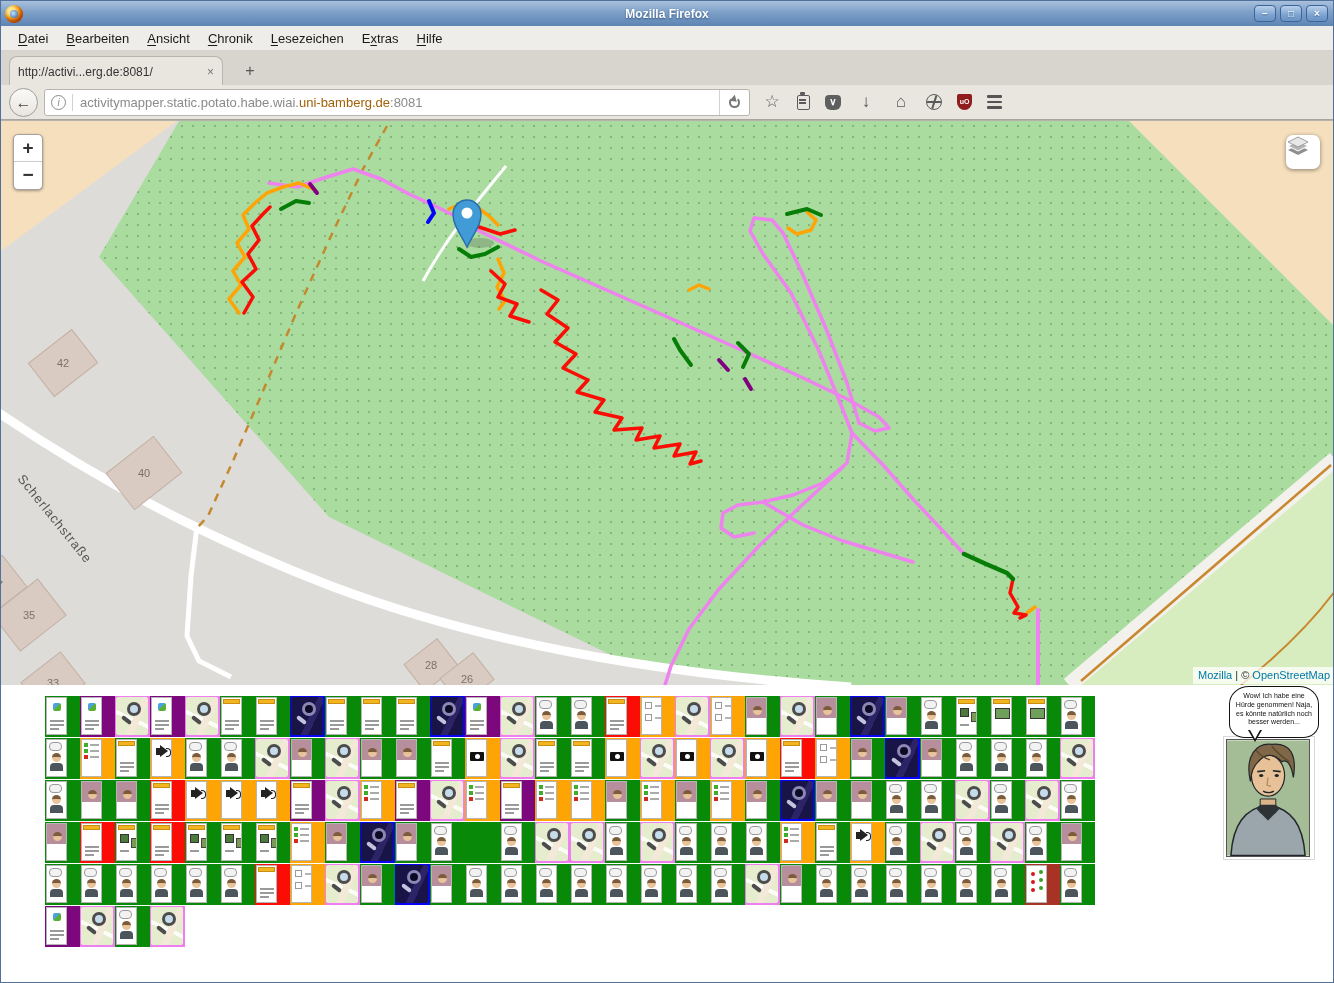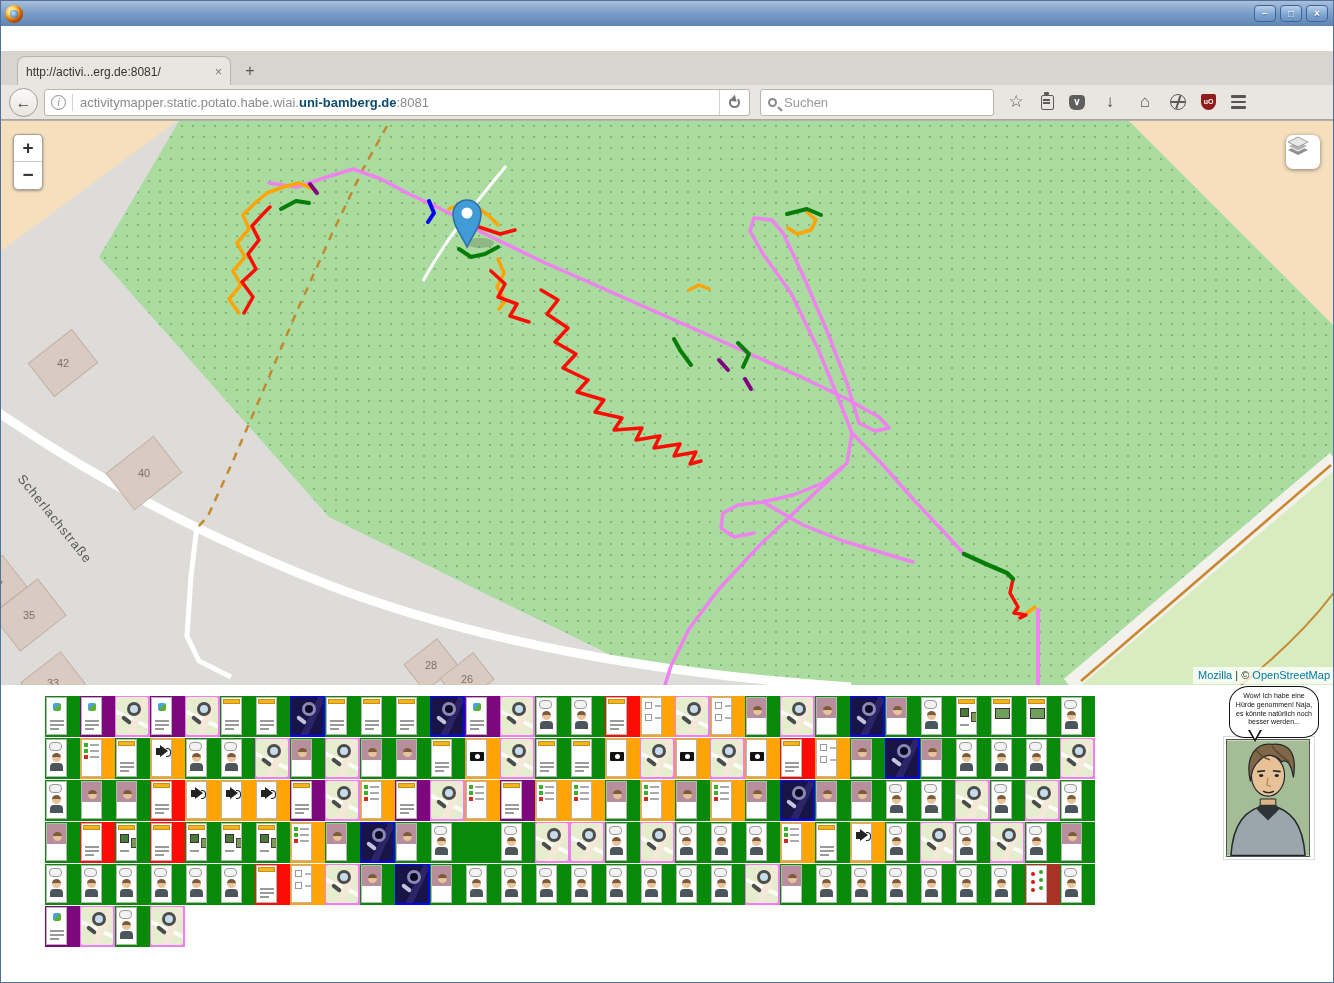--- a/index.html
+++ b/index.html
@@ -22,39 +22,39 @@
     background:linear-gradient(#b9d0ea,#7ca3cf 60%,#6a93c2);text-shadow:0 1px 1px #41699c;}
 
   
   #menubar{position:absolute;left:0;top:25px;width:100%;height:25px;background:#efede9;border-bottom:1px solid #d6d2cb;
     display:flex;align-items:center;padding-left:8px;}
   .menuitem{font-size:13px;color:#1a1a1a;padding:3px 9px;cursor:default;}
   .menuitem u{text-underline-offset:2px;}
 
   
   #tabbar{position:absolute;left:0;top:50px;width:100%;height:35px;background:#d8d4ce;}
-  #tab-active{position:absolute;left:16px;top:5px;width:214px;height:30px;background:#e9e6e0;
+  #tab-active{position:absolute;left:8px;top:5px;width:214px;height:30px;background:#e9e6e0;
     border:1px solid #b9b5ae;border-bottom:none;border-radius:8px 8px 0 0;display:flex;align-items:center;padding:0 8px;}
   #tab-title{font-size:12px;color:#333;white-space:nowrap;overflow:hidden;flex:1;}
   #tab-close{font-size:12px;color:#777;margin-left:6px;}
   #newtab-btn{position:absolute;left:236px;top:9px;width:26px;height:22px;font-size:16px;color:#555;
     text-align:center;line-height:22px;border-radius:0 6px 6px 0;}
 
   
   #navbar{position:absolute;left:0;top:84px;width:100%;height:35px;background:#e9e6e0;border-bottom:1px solid #a9a6a0;
     display:flex;align-items:center;}
   #backbtn{width:29px;height:29px;border-radius:50%;border:1px solid #a19e98;margin-left:8px;
     background:linear-gradient(#fbfaf8,#e8e5df);color:#4a4a4a;font-size:16px;text-align:center;line-height:27px;}
   #urlbar{display:flex;align-items:center;height:27px;width:706px;margin-left:6px;background:#fff;
     border:1px solid #b8b5af;border-radius:3px;padding-left:6px;}
   .info-i{width:15px;height:15px;border:1.5px solid #8a8a8a;border-radius:50%;color:#8a8a8a;font-size:10px;
     line-height:13px;text-align:center;font-style:italic;flex:none;}
   #urlsep{width:1px;height:17px;background:#d5d2cc;margin:0 7px 0 6px;}
   #urltext{font-size:13px;color:#8a8a8a;white-space:nowrap;overflow:hidden;flex:1;}
-  #urltext b{color:#0c4a6e;font-weight:bold;}
+  #urltext b{color:#a16207;font-weight:normal;}
   #reloadbox{width:30px;height:25px;border-left:1px solid #d5d2cc;display:flex;align-items:center;justify-content:center;flex:none;}
   .reload-ic{width:11px;height:11px;border:2px solid #777;border-radius:50%;border-top-color:transparent;position:relative;}
   .reload-ic::after{content:"";position:absolute;right:-3px;top:-2px;border:4px solid transparent;border-left:6px solid #777;transform:rotate(40deg);}
   #searchbar{display:flex;align-items:center;height:27px;width:234px;margin-left:10px;background:#fff;
     border:1px solid #b8b5af;border-radius:3px;padding-left:7px;}
   .mag-small{width:9px;height:9px;border:2px solid #888;border-radius:50%;position:relative;flex:none;}
   .mag-small::after{content:"";position:absolute;left:7px;top:8px;width:6px;height:2px;background:#888;transform:rotate(42deg);border-radius:1px;}
   #searchph{font-size:13px;color:#9a9a9a;margin-left:7px;}
   #navicons{display:flex;align-items:center;margin-left:12px;gap:15px;color:#5a5a5a;}
   .nv{width:20px;text-align:center;font-size:17px;line-height:20px;color:#5a5a5a;}
@@ -139,49 +139,55 @@
   #portrait{margin-top:-2px;background:#fff;border:1px solid #d8d8d8;padding:2px;width:92px;}
   #portrait svg{display:block;border:1px solid #555;}
 </style>
 </head>
 <body>
 
 <div id="win">
 
   <div id="titlebar">
     <div id="fxlogo"></div>
+    <div id="wtitle">Mozilla Firefox</div>
     <div id="winbtns">
       <div class="wbtn">−</div>
       <div class="wbtn">□</div>
       <div class="wbtn">×</div>
     </div>
   </div>
 
+  <div id="menubar">
+      <div class="menuitem"><u>D</u>atei</div>
+      <div class="menuitem"><u>B</u>earbeiten</div>
+      <div class="menuitem"><u>A</u>nsicht</div>
+      <div class="menuitem"><u>C</u>hronik</div>
+      <div class="menuitem"><u>L</u>esezeichen</div>
+      <div class="menuitem">E<u>x</u>tras</div>
+      <div class="menuitem"><u>H</u>ilfe</div>
+    </div>
 
   <div id="tabbar">
     <div id="tab-active">
       <span id="tab-title">http://activi...erg.de:8081/</span>
       <span id="tab-close">×</span>
     </div>
     <div id="newtab-btn">+</div>
   </div>
 
   <div id="navbar">
     <div id="backbtn">←</div>
     <div id="urlbar">
       <span class="info-i">i</span>
       <span id="urlsep"></span>
       <span id="urltext"><span>activitymapper.static.potato.habe.wiai.</span><b>uni-bamberg.de</b><span>:8081</span></span>
       <span id="reloadbox">
           <span class="reload-ic"></span>
         </span>
-    </div>
-    <div id="searchbar">
-      <span class="mag-small"></span>
-      <span id="searchph">Suchen</span>
     </div>
     <div id="navicons">
       <span class="nv">☆</span>
       <span class="ic-clip"></span>
       <span class="ic-pocket">∨</span>
       <span class="nv ic-down">↓</span>
       <span class="nv">⌂</span>
       <span class="ic-globe"></span>
       <span class="ic-shield">uO</span>
       <span class="ic-burger">

